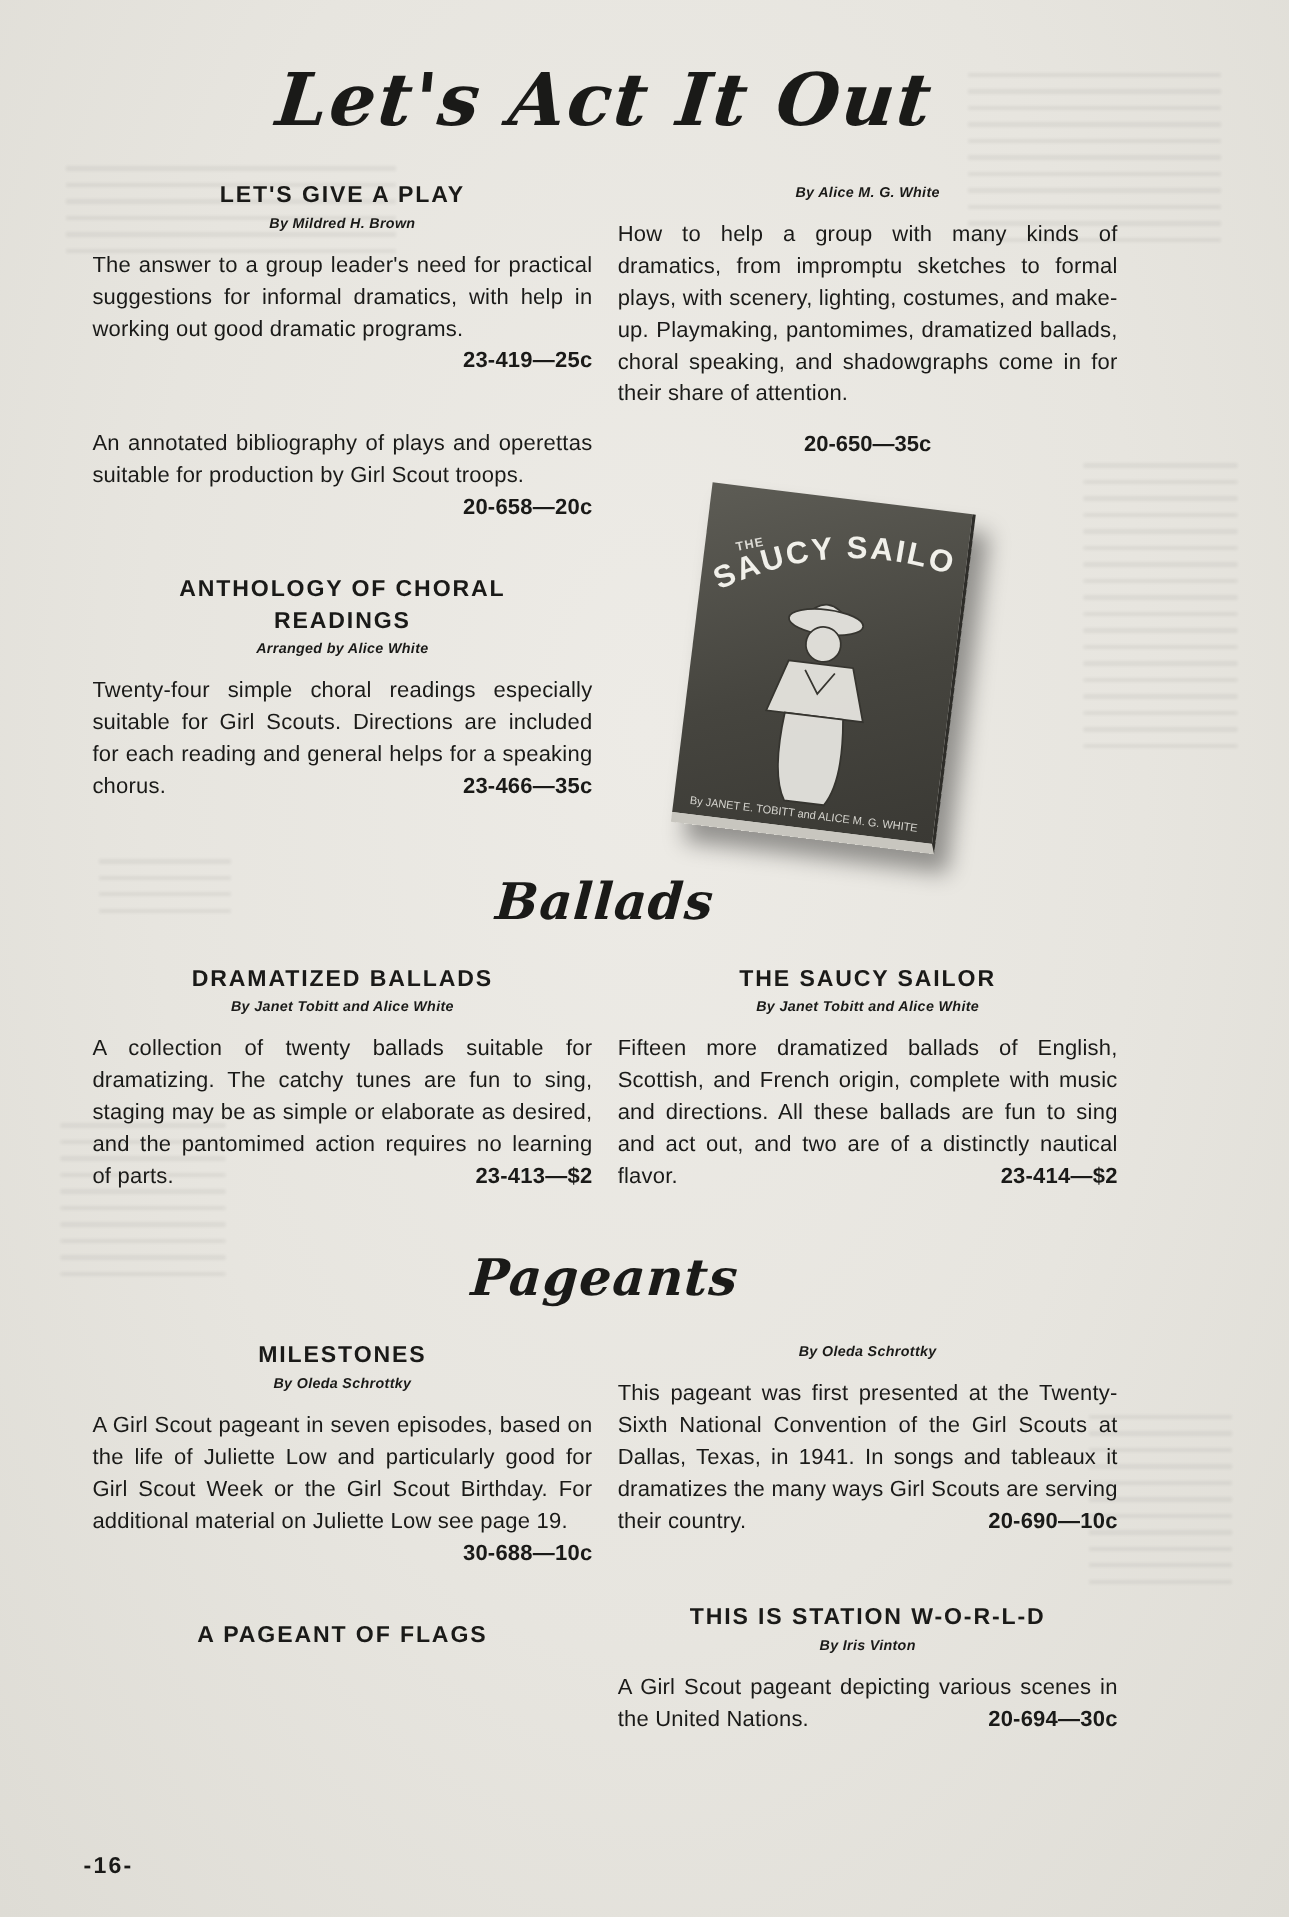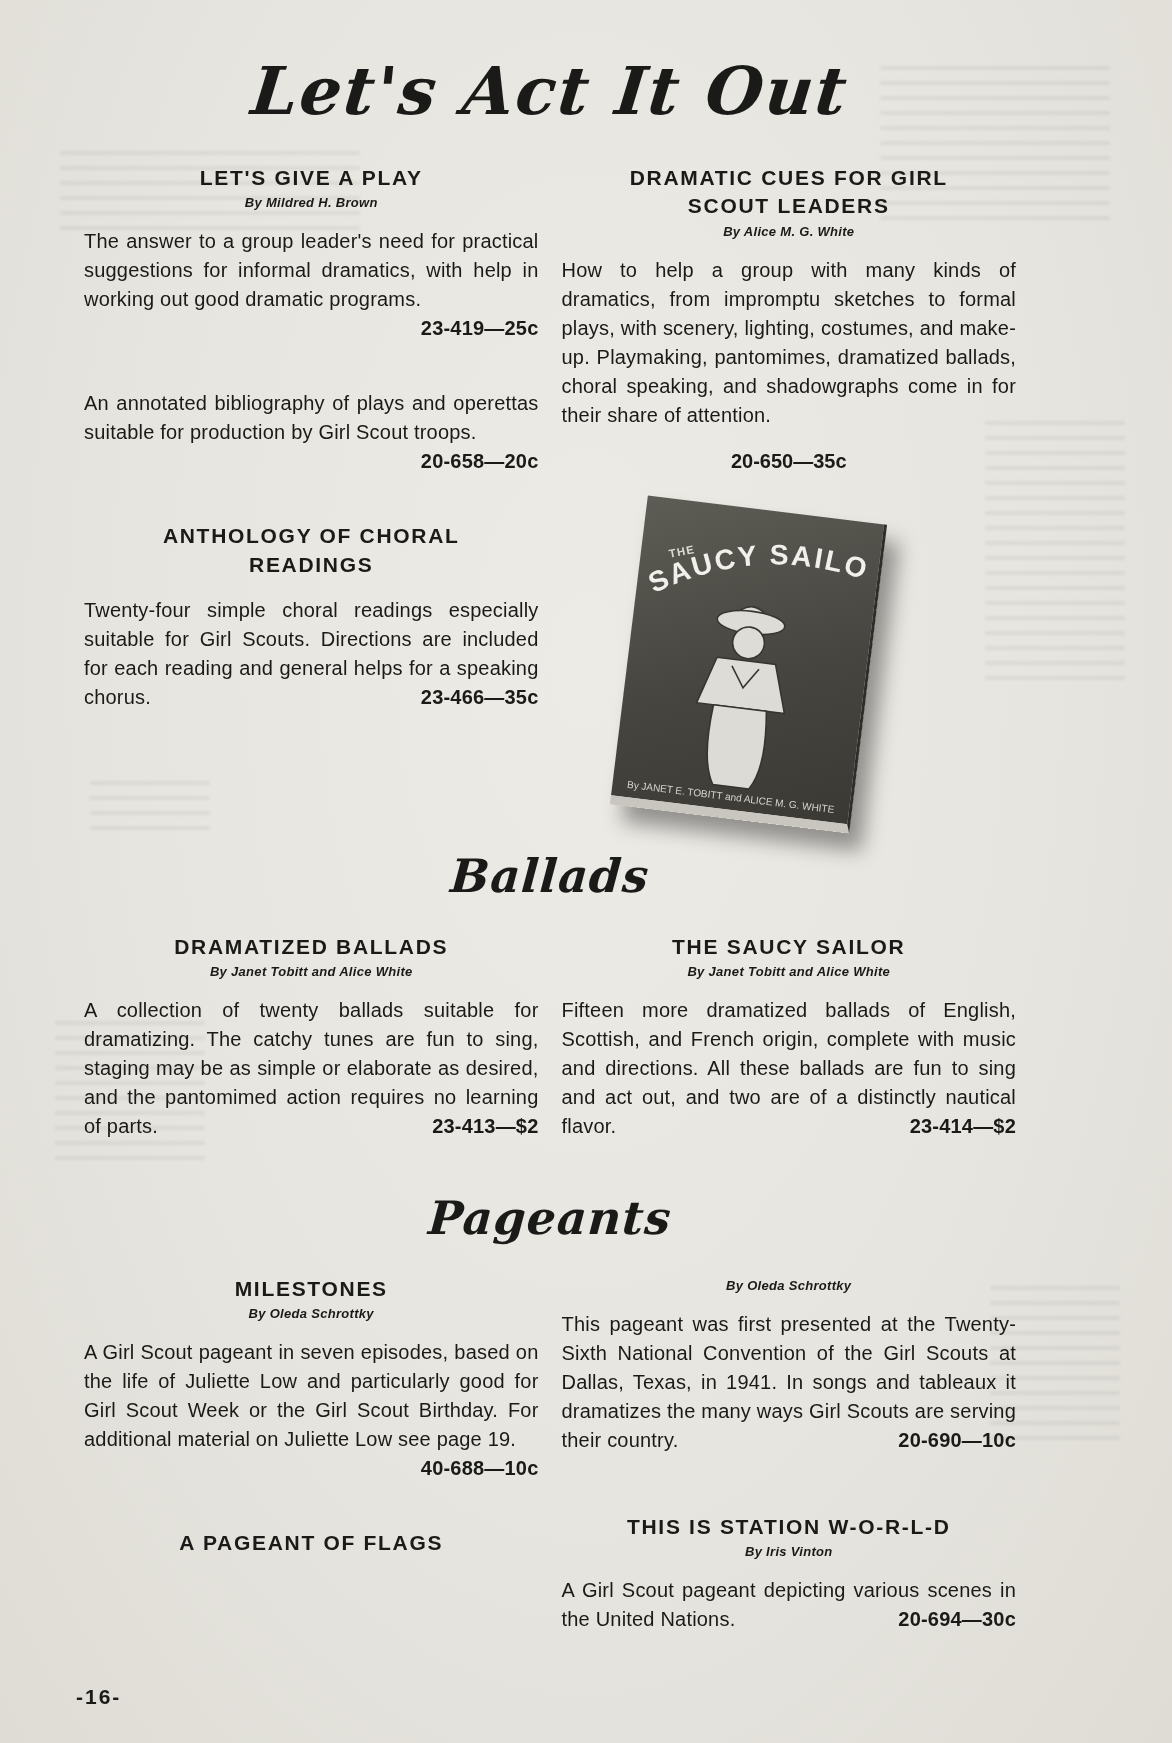--- a/index.html
+++ b/index.html
@@ -94,28 +94,28 @@
           <div class="byline">By Mildred H. Brown</div>
           <p class="body"><span>The answer to a group leader's need for practical suggestions for informal dramatics, with help in working out good dramatic programs.</span><span class="code">23-419—25c</span></p>
         </div>
 
         <div class="entry">
           <p class="body"><span>An annotated bibliography of plays and operettas suitable for production by Girl Scout troops.</span><span class="code">20-658—20c</span></p>
         </div>
 
         <div class="entry" style="padding:0 26px;">
           <div class="entry-title">ANTHOLOGY OF CHORAL READINGS</div>
+          <div class="byline">Arranged by Alice White</div>
           <p class="body" style="margin-left:-26px;margin-right:-26px;"><span>Twenty-four simple choral readings especially suitable for Girl Scouts. Directions are included for each reading and general helps for a speaking chorus.</span><span class="code">23-466—35c</span></p>
         </div>
 
       </div>
       <div>
 
         <div class="entry tight">
-          <div class="entry-title" style="padding:0 40px;">DRAMATIC CUES FOR GIRL SCOUT LEADERS</div>
           <div class="byline">By Alice M. G. White</div>
           <p class="body"><span>How to help a group with many kinds of dramatics, from impromptu sketches to formal plays, with scenery, lighting, costumes, and make-up. Playmaking, pantomimes, dramatized ballads, choral speaking, and shadowgraphs come in for their share of attention.</span></p>
           <div class="code-line">20-650—35c</div>
         </div>
 
         <div class="book-wrap">
           <div class="book">
             <svg viewBox="0 0 210 266">
               <defs>
                 <path id="titleArc" d="M 14 86 Q 100 30 198 50" fill="none"></path>
@@ -160,21 +160,21 @@
     </div>
 
     <h2 class="script-head">Pageants</h2>
 
     <div class="two-col">
       <div>
 
         <div class="entry">
           <div class="entry-title">MILESTONES</div>
           <div class="byline">By Oleda Schrottky</div>
-          <p class="body"><span>A Girl Scout pageant in seven episodes, based on the life of Juliette Low and particularly good for Girl Scout Week or the Girl Scout Birthday. For additional material on Juliette Low see page 19.</span><span class="code">40-688—10c</span></p>
+          <p class="body"><span>A Girl Scout pageant in seven episodes, based on the life of Juliette Low and particularly good for Girl Scout Week or the Girl Scout Birthday. For additional material on Juliette Low see page 19.</span><span class="code">30-688—10c</span></p>
         </div>
 
         <div class="entry">
           <div class="entry-title">A PAGEANT OF FLAGS</div>
         </div>
 
       </div>
       <div>
 
         <div class="entry">

